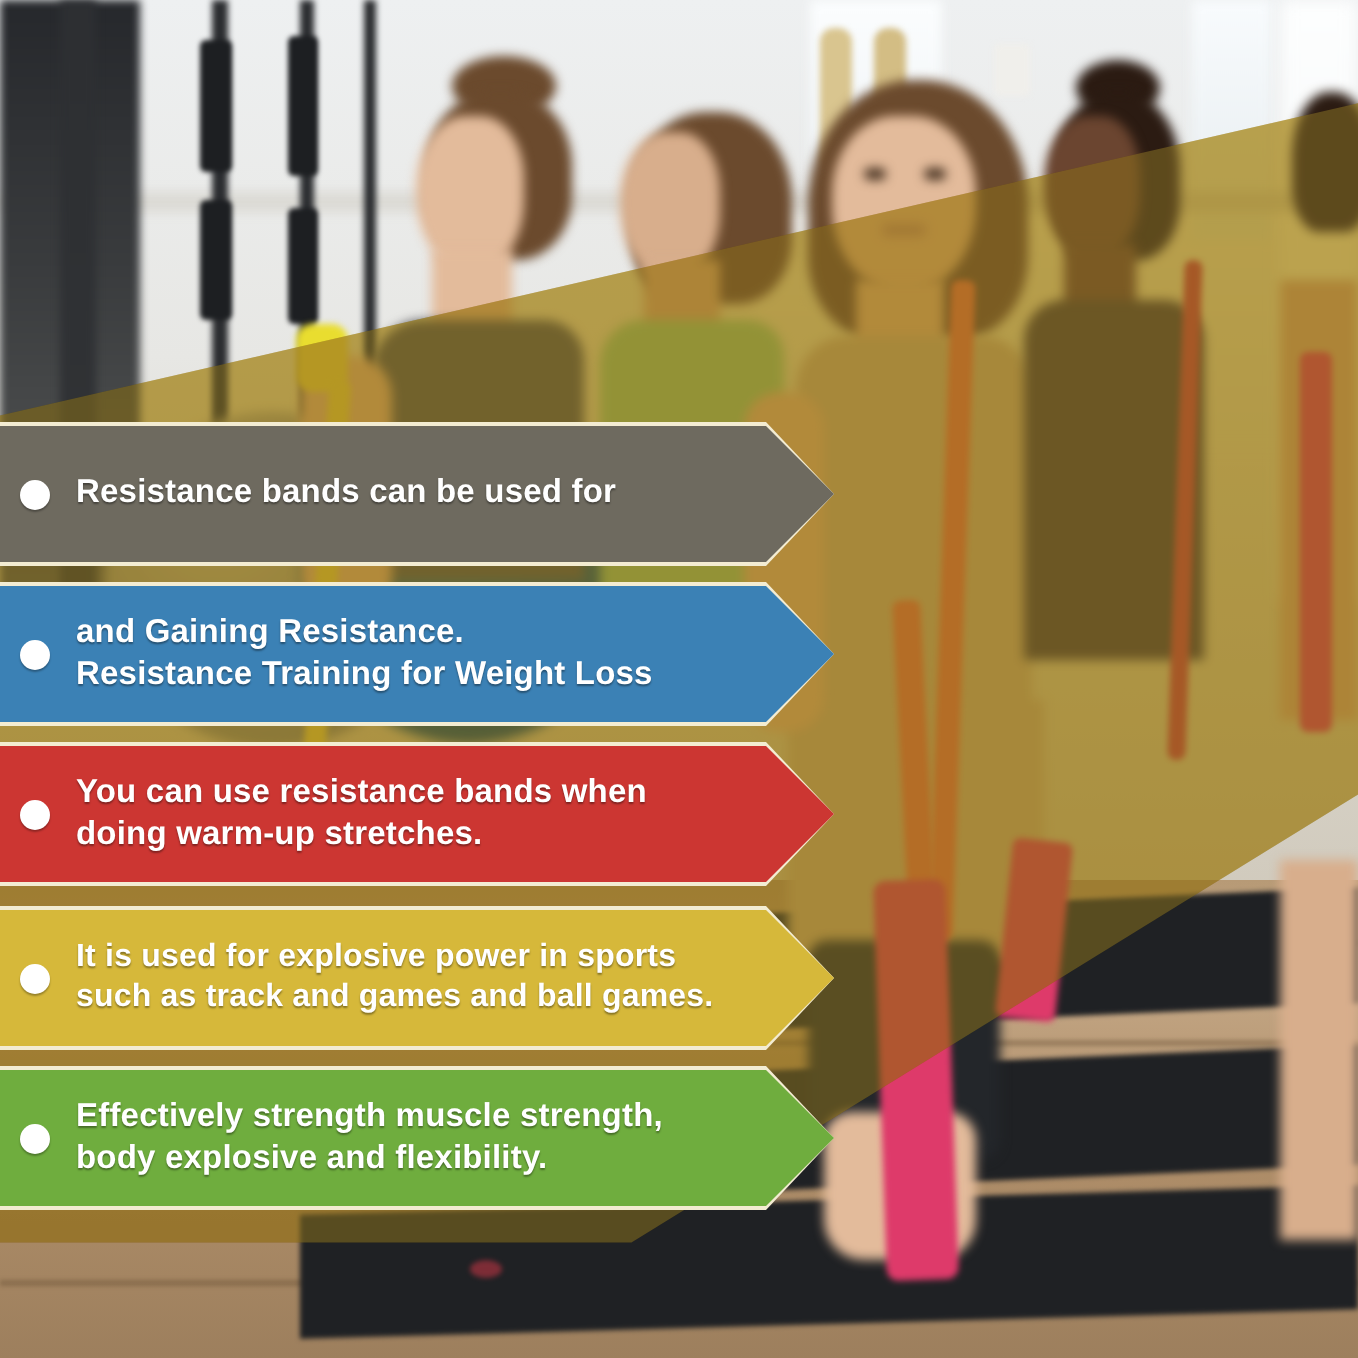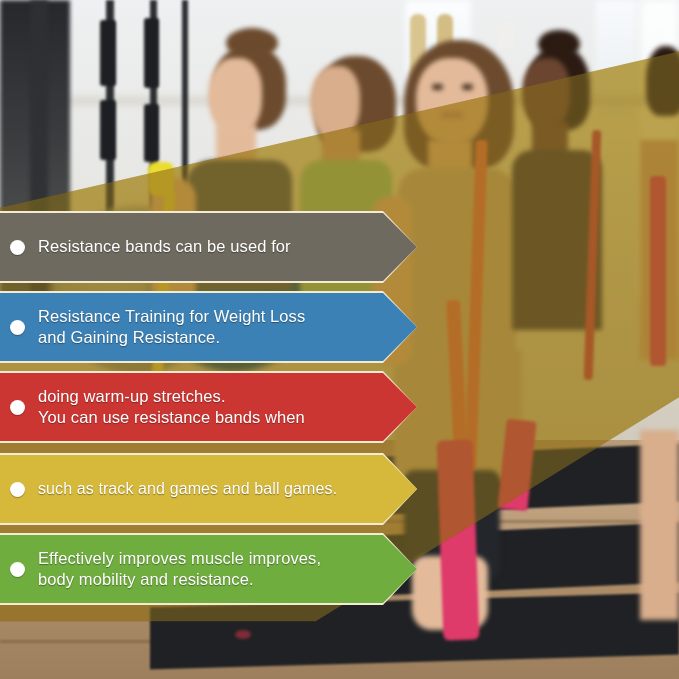--- a/index.html
+++ b/index.html
@@ -122,21 +122,21 @@
     background:#ffffff;flex:0 0 auto;
     box-shadow:0 1px 1px rgba(0,0,0,.3);
   }
   .btext{
     margin-left:13px;
     color:#ffffff;
     font-size:16.5px;
     line-height:1.28;
     letter-spacing:.1px;
     text-shadow:0 1px 1px rgba(0,0,0,.38);
-    font-weight:400;
+    font-weight:700;
     padding-right:40px;
   }
 </style>
 </head>
 <body>
 
 <div id="stage">
 
   <div class="photo">
 
@@ -234,45 +234,46 @@
       <div class="dot"></div>
       <div class="btext">
         <div>Resistance bands can be used for</div>
       </div>
     </div>
 
     <div class="banner-border" style="top:291px;height:72px;"></div>
     <div class="banner" style="top:293px;height:68px;background:#3b81b5;">
       <div class="dot"></div>
       <div class="btext">
+        <div>and Gaining Resistance.</div>
         <div>Resistance Training for Weight Loss</div>
-        <div>and Gaining Resistance.</div>
       </div>
     </div>
 
     <div class="banner-border" style="top:371px;height:72px;"></div>
     <div class="banner" style="top:373px;height:68px;background:#cc3632;">
       <div class="dot"></div>
       <div class="btext">
+        <div>You can use resistance bands when</div>
         <div>doing warm-up stretches.</div>
-        <div>You can use resistance bands when</div>
       </div>
     </div>
 
     <div class="banner-border" style="top:453px;height:72px;"></div>
     <div class="banner" style="top:455px;height:68px;background:#d6b83a;">
       <div class="dot"></div>
       <div class="btext" style="font-size:16px;">
+        <div>It is used for explosive power in sports</div>
         <div>such as track and games and ball games.</div>
       </div>
     </div>
 
     <div class="banner-border" style="top:533px;height:72px;"></div>
     <div class="banner" style="top:535px;height:68px;background:#6fad3e;">
       <div class="dot"></div>
       <div class="btext">
-        <div>Effectively improves muscle improves,</div>
-        <div>body mobility and resistance.</div>
+        <div>Effectively strength muscle strength,</div>
+        <div>body explosive and flexibility.</div>
       </div>
     </div>
 
   </div>
 </div>
 
 </body></html>

